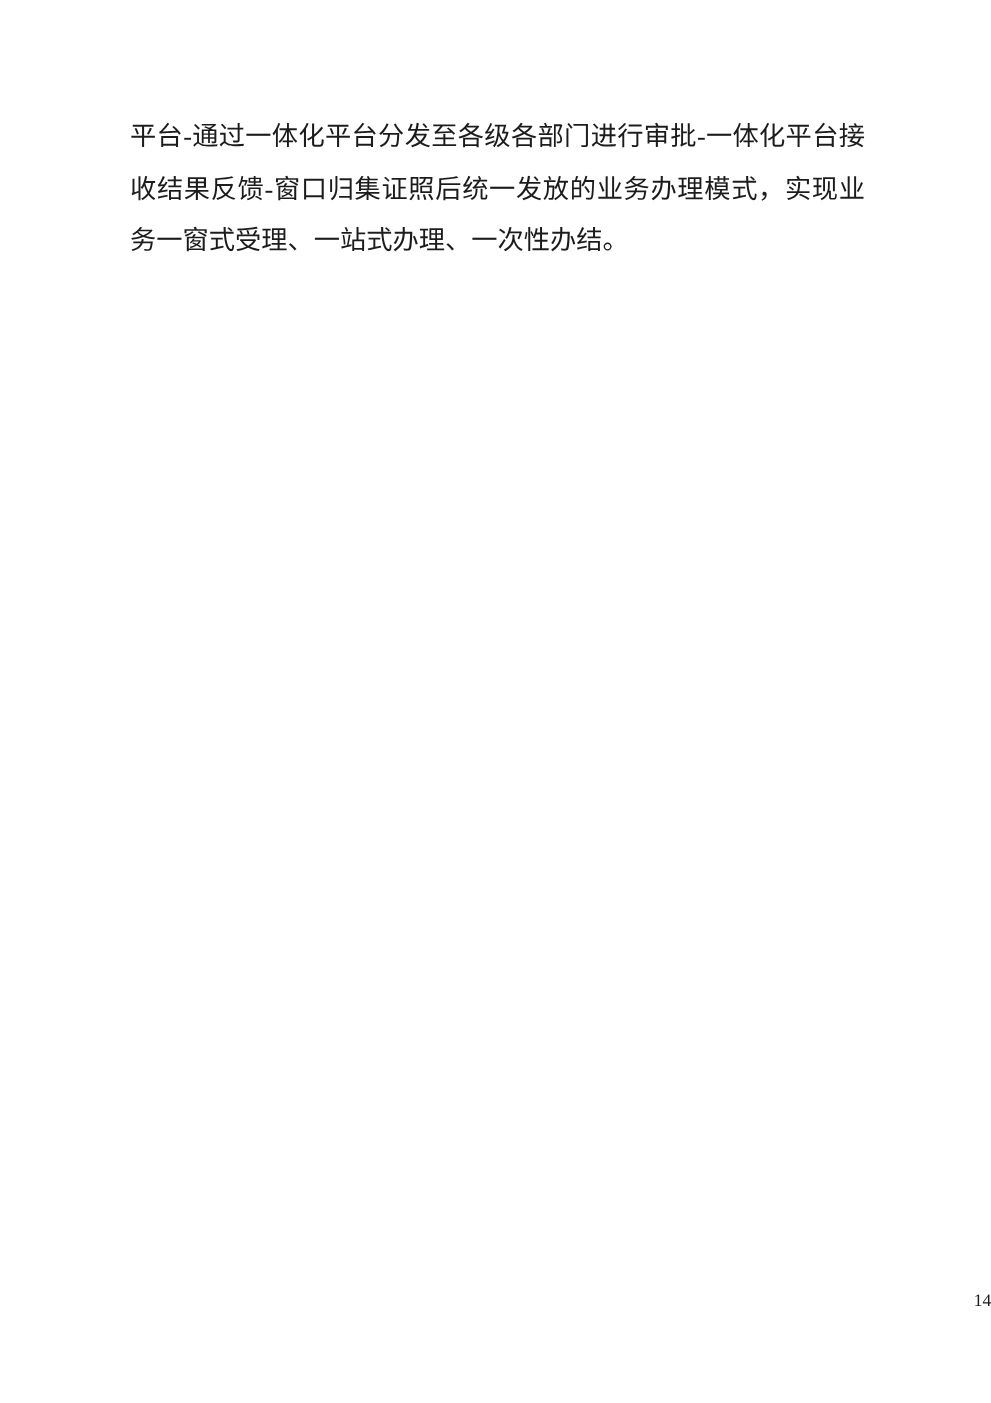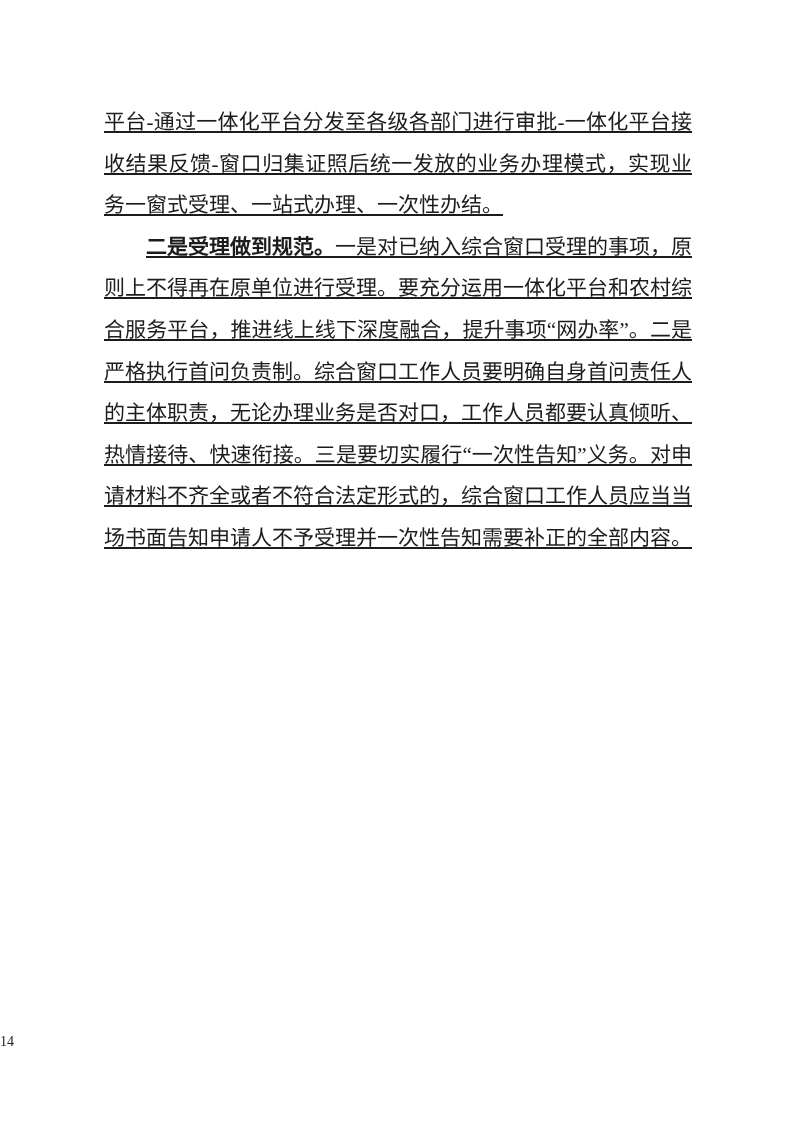--- a/index.html
+++ b/index.html
@@ -11,24 +11,23 @@
     position: relative;
     width: 793px;
     height: 1122px;
     background: #ffffff;
     overflow: hidden;
     font-family: "Liberation Serif", "DejaVu Serif", serif;
     color: #1c1c1c;
   }
   .content {
     position: absolute;
-    top: 102px;
+    top: 89px;
     left: 104px;
     width: 588px;
-    text-decoration: underline;
   }
   .content p {
     margin: 0;
     font-size: 21px;
     line-height: 41.6px;
     text-align: justify;
     text-justify: inter-ideograph;
     letter-spacing: 0;
     word-break: break-all;
   }
@@ -36,38 +35,37 @@
     text-indent: 2em;
   }
   .para-lead {
     font-weight: bold;
   }
   .page-footer {
     position: absolute;
     top: 1032px;
     left: 0;
     width: 100%;
-    text-align: left;
+    text-align: right;
   }
   .page-number {
     font-size: 14px;
     color: #1c1c1c;
     font-family: "Liberation Serif", "DejaVu Serif", serif;
   }
 </style>
 </head>
 <body>
 
 <div class="page">
 
   <div class="content">
 
     <p><span>平台-通过一体化平台分发至各级各部门进行审批-一体化平台接收结果反馈-窗口归集证照后统一发放的业务办理模式，实现业务一窗式受理、一站式办理、一次性办结。</span></p>
 
-    <p class="indent"><span class="para-lead">二是受理做到规范。</span><span>一是对已纳入综合窗口受理的事项，原则上不得再在原单位进行受理。要充分运用一体化平台和农村综合服务平台，推进线上线下深度融合，提升事项“网办率”。二是严格执行首问负责制。综合窗口工作人员要明确自身首问责任人的主体职责，无论办理业务是否对口，工作人员都要认真倾听、热情接待、快速衔接。三是要切实履行“一次性告知”义务。对申请材料不齐全或者不符合法定形式的，综合窗口工作人员应当当场书面告知申请人不予受理并一次性告知需要补正的全部内容。</span></p>
 
 
   </div>
 
   <div class="page-footer">
     <span class="page-number">14</span>
   </div>
 
 </div>
 

